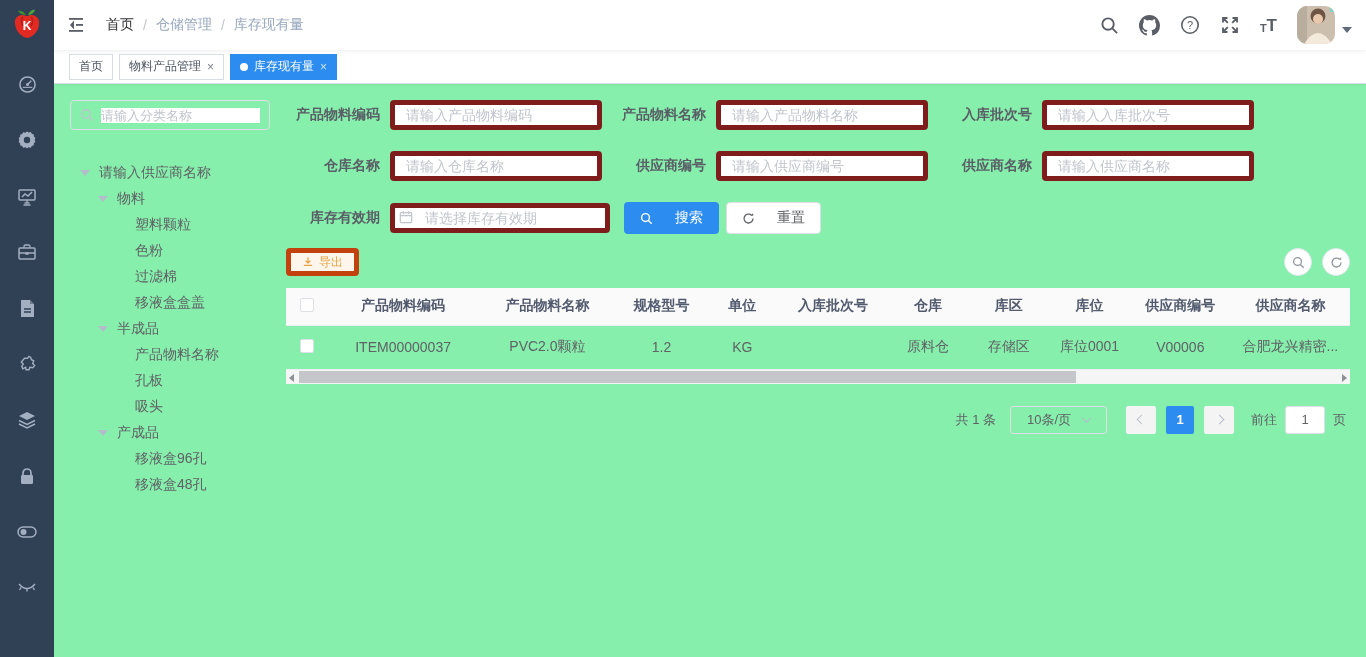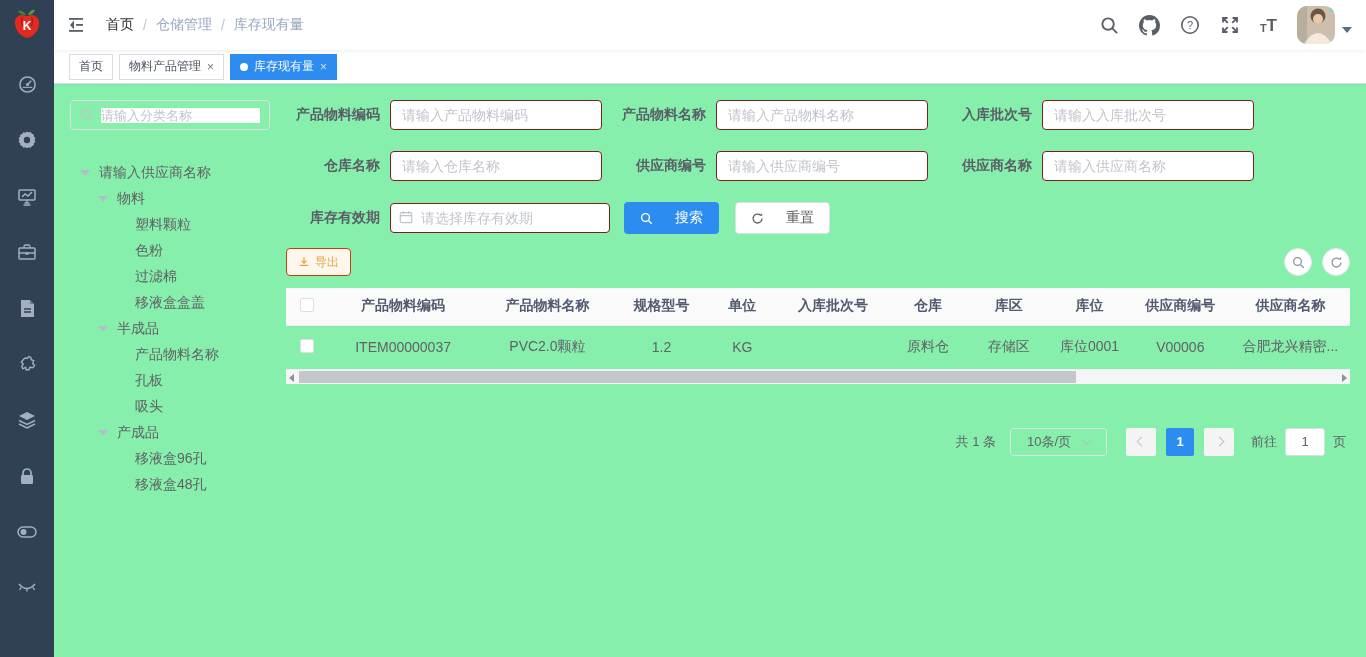--- a/index.html
+++ b/index.html
@@ -56,33 +56,33 @@
   .tnode .tcaret { width:0; height:0; border-left:5px solid transparent; border-right:5px solid transparent;
     border-top:6px solid #b4bccc; margin-right:9px; }
   .lv0 { padding-left:10px; } .lv1 { padding-left:28px; } .lv2 { padding-left:65px; }
 
   .panel { flex:1; min-width:0; display:flex; flex-direction:column; }
 
   .f-row { display:flex; margin-bottom:21px; }
   .f-item { display:flex; align-items:center; width:326px; }
   .f-label { width:104px; text-align:right; padding-right:10px; font-size:14px; font-weight:bold; color:#5a5e66;
     flex-shrink:0; white-space:nowrap; }
-  .f-input { width:212px; height:30px; border:1px solid #7f1d1d; border-radius:4px; padding:0 11px;
+  .f-input { width:212px; height:30px; border:5px solid #7f1d1d; border-radius:4px; padding:0 11px;
     font-size:14px; color:#606266; outline:none; font-family:inherit; }
   .f-input::placeholder { color:#c0c4cc; }
   .date-wrap { position:relative; width:220px; }
   .date-wrap .f-input { width:100%; padding-left:30px; }
   .date-ic { position:absolute; left:9px; top:7px; color:#c0c4cc; }
 
   .btn { display:inline-flex; align-items:center; justify-content:center; gap:22px; border-radius:4px;
     font-size:14px; cursor:pointer; height:32px; padding:0 15px; border:1px solid transparent; font-family:inherit; }
   .btn-primary { background:var(--accent); color:#fff; margin-left:14px; }
-  .btn-plain { background:#fff; color:#606266; border-color:#dcdfe6; margin-left:16px; }
+  .btn-plain { background:#fff; color:#606266; border-color:#dcdfe6; margin-left:7px; }
   .btn-warning { height:28px; padding:0 11px; font-size:12px; color:#e6a23c; background:#fdf6ec;
-    border:1px solid #c2410c; border-radius:4px; display:inline-flex; align-items:center; gap:5px; cursor:pointer; }
+    border:5px solid #c2410c; border-radius:4px; display:inline-flex; align-items:center; gap:5px; cursor:pointer; }
 
   .toolbar { display:flex; align-items:center; justify-content:space-between; margin-top:14px; }
   .tool-circles { display:flex; gap:10px; }
   .circle-btn { width:28px; height:28px; border-radius:50%; border:1px solid #e2e6ec; background:#fff;
     color:#8f959e; display:flex; align-items:center; justify-content:center; cursor:pointer; }
 
   
   table { width:100%; border-collapse:collapse; table-layout:fixed; margin-top:12px; font-size:14px; }
   thead th { background:#fafafa; color:#515a6e; font-weight:bold; height:37px; text-align:center;
     border-bottom:1px solid #ebeef5; white-space:nowrap; overflow:hidden; }
@@ -93,21 +93,21 @@
 
   .h-scroll { height:14px; background:#f5f5f5; position:relative; margin-top:0; }
   .h-thumb { position:absolute; left:13px; top:1px; height:12px; width:73%; background:#c4c6c9; cursor:pointer; }
   .scroll-arrow { position:absolute; top:4px; width:0; height:0; cursor:pointer; }
   .scroll-arrow.left { left:3px; border-top:4px solid transparent; border-bottom:4px solid transparent;
     border-right:5px solid #8d9095; }
   .scroll-arrow.right { right:3px; border-top:4px solid transparent; border-bottom:4px solid transparent;
     border-left:5px solid #8d9095; }
 
   
-  .pagination { display:flex; align-items:center; justify-content:flex-end; margin-top:44px; font-size:13px;
+  .pagination { display:flex; align-items:center; justify-content:flex-end; margin-top:22px; font-size:13px;
     color:#606266; padding-right:4px; }
   .pg-total { margin-right:14px; }
   .size-select { width:97px; height:28px; border:1px solid #dcdfe6; border-radius:3px; display:flex;
     align-items:center; justify-content:center; gap:12px; cursor:pointer; color:#606266; margin-right:14px; }
   .chev { display:inline-block; width:7px; height:7px; border-right:1.5px solid #b4bccc;
     border-bottom:1.5px solid #b4bccc; }
   .chev.down { transform:rotate(45deg) translate(-1px,-1px); }
   .chev.left { transform:rotate(135deg); }
   .chev.right { transform:rotate(-45deg); }
   .pg-btn { min-width:30px; height:28px; background:#f4f4f5; border-radius:2px; display:flex; align-items:center;

